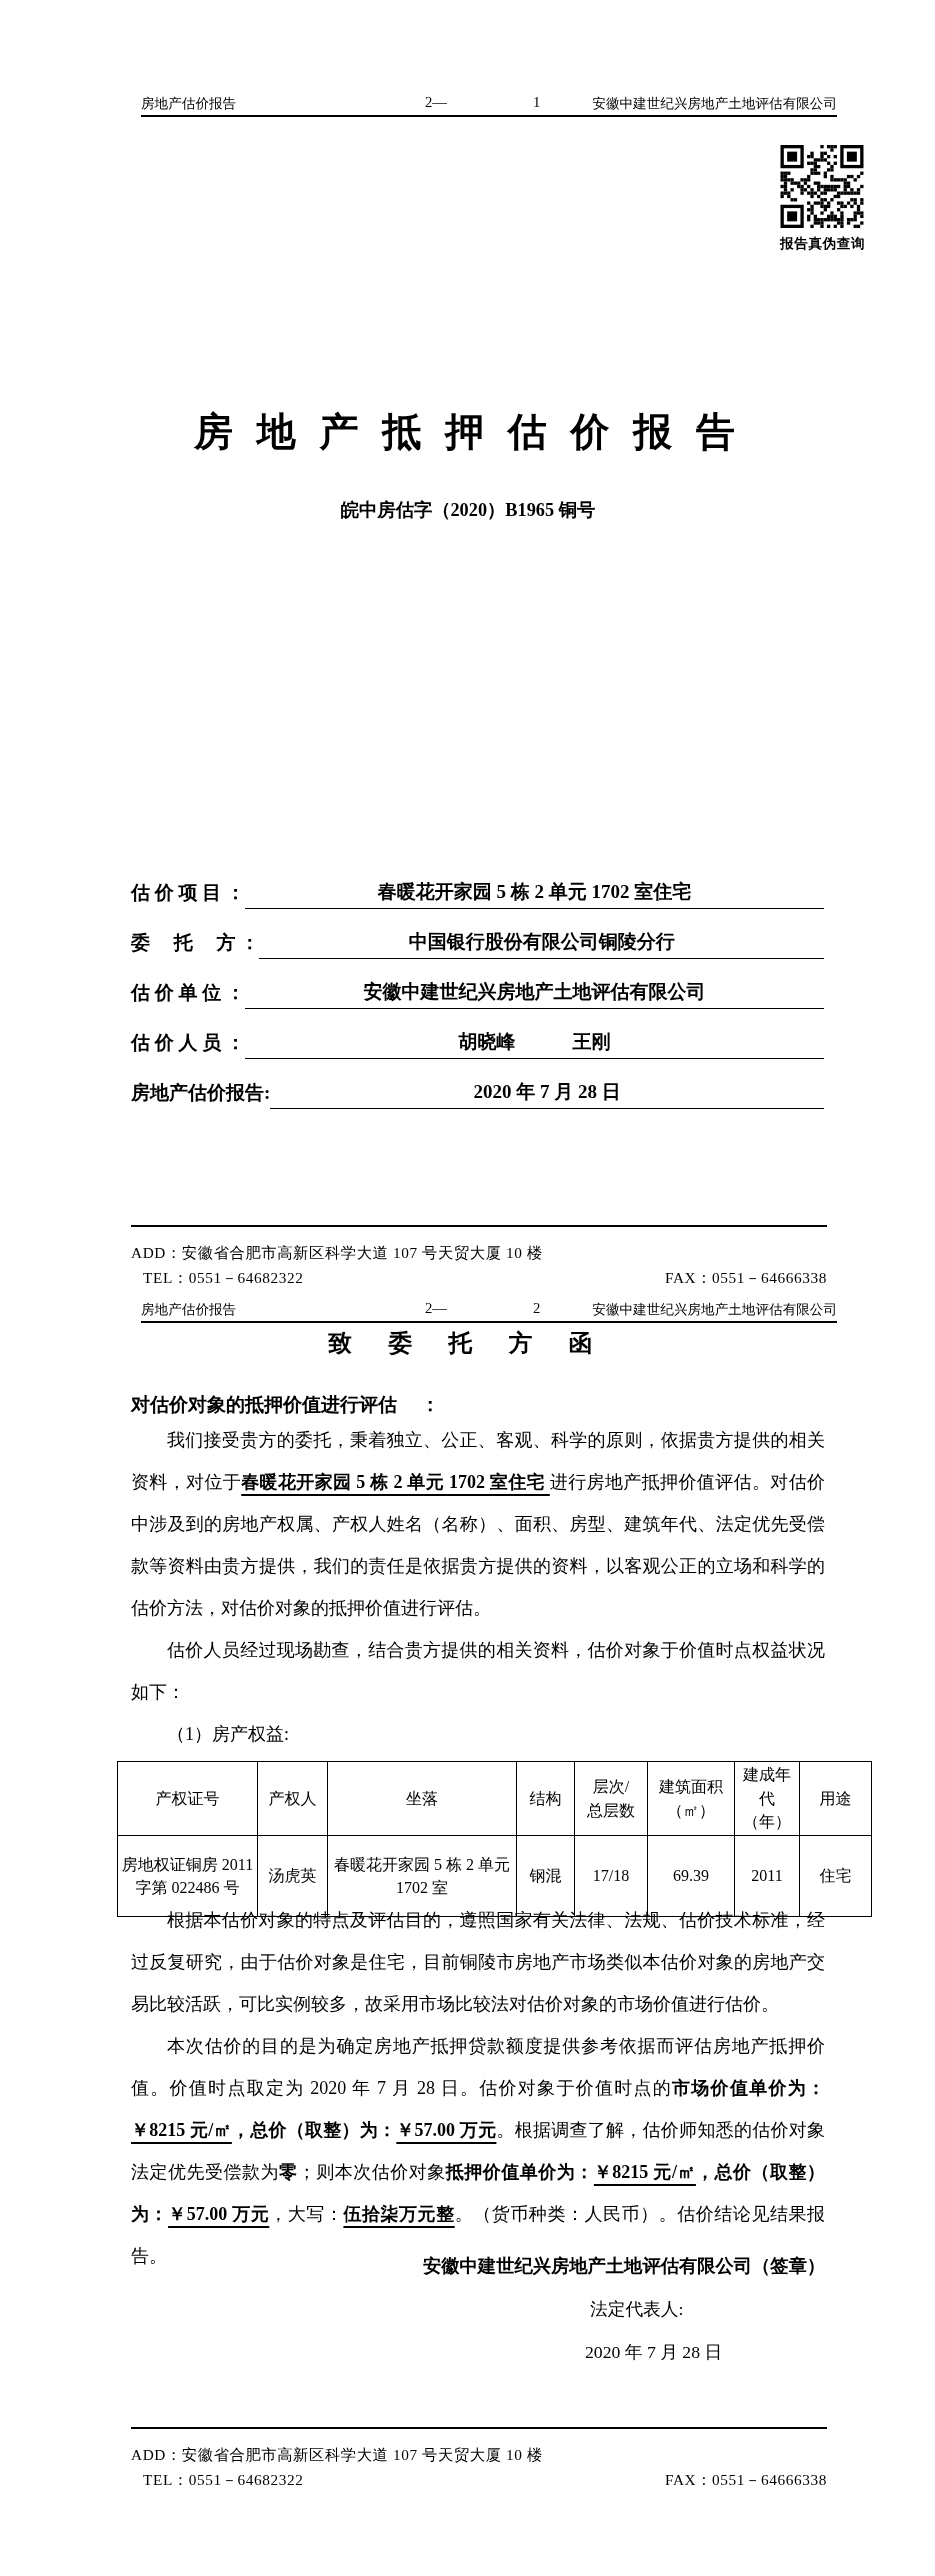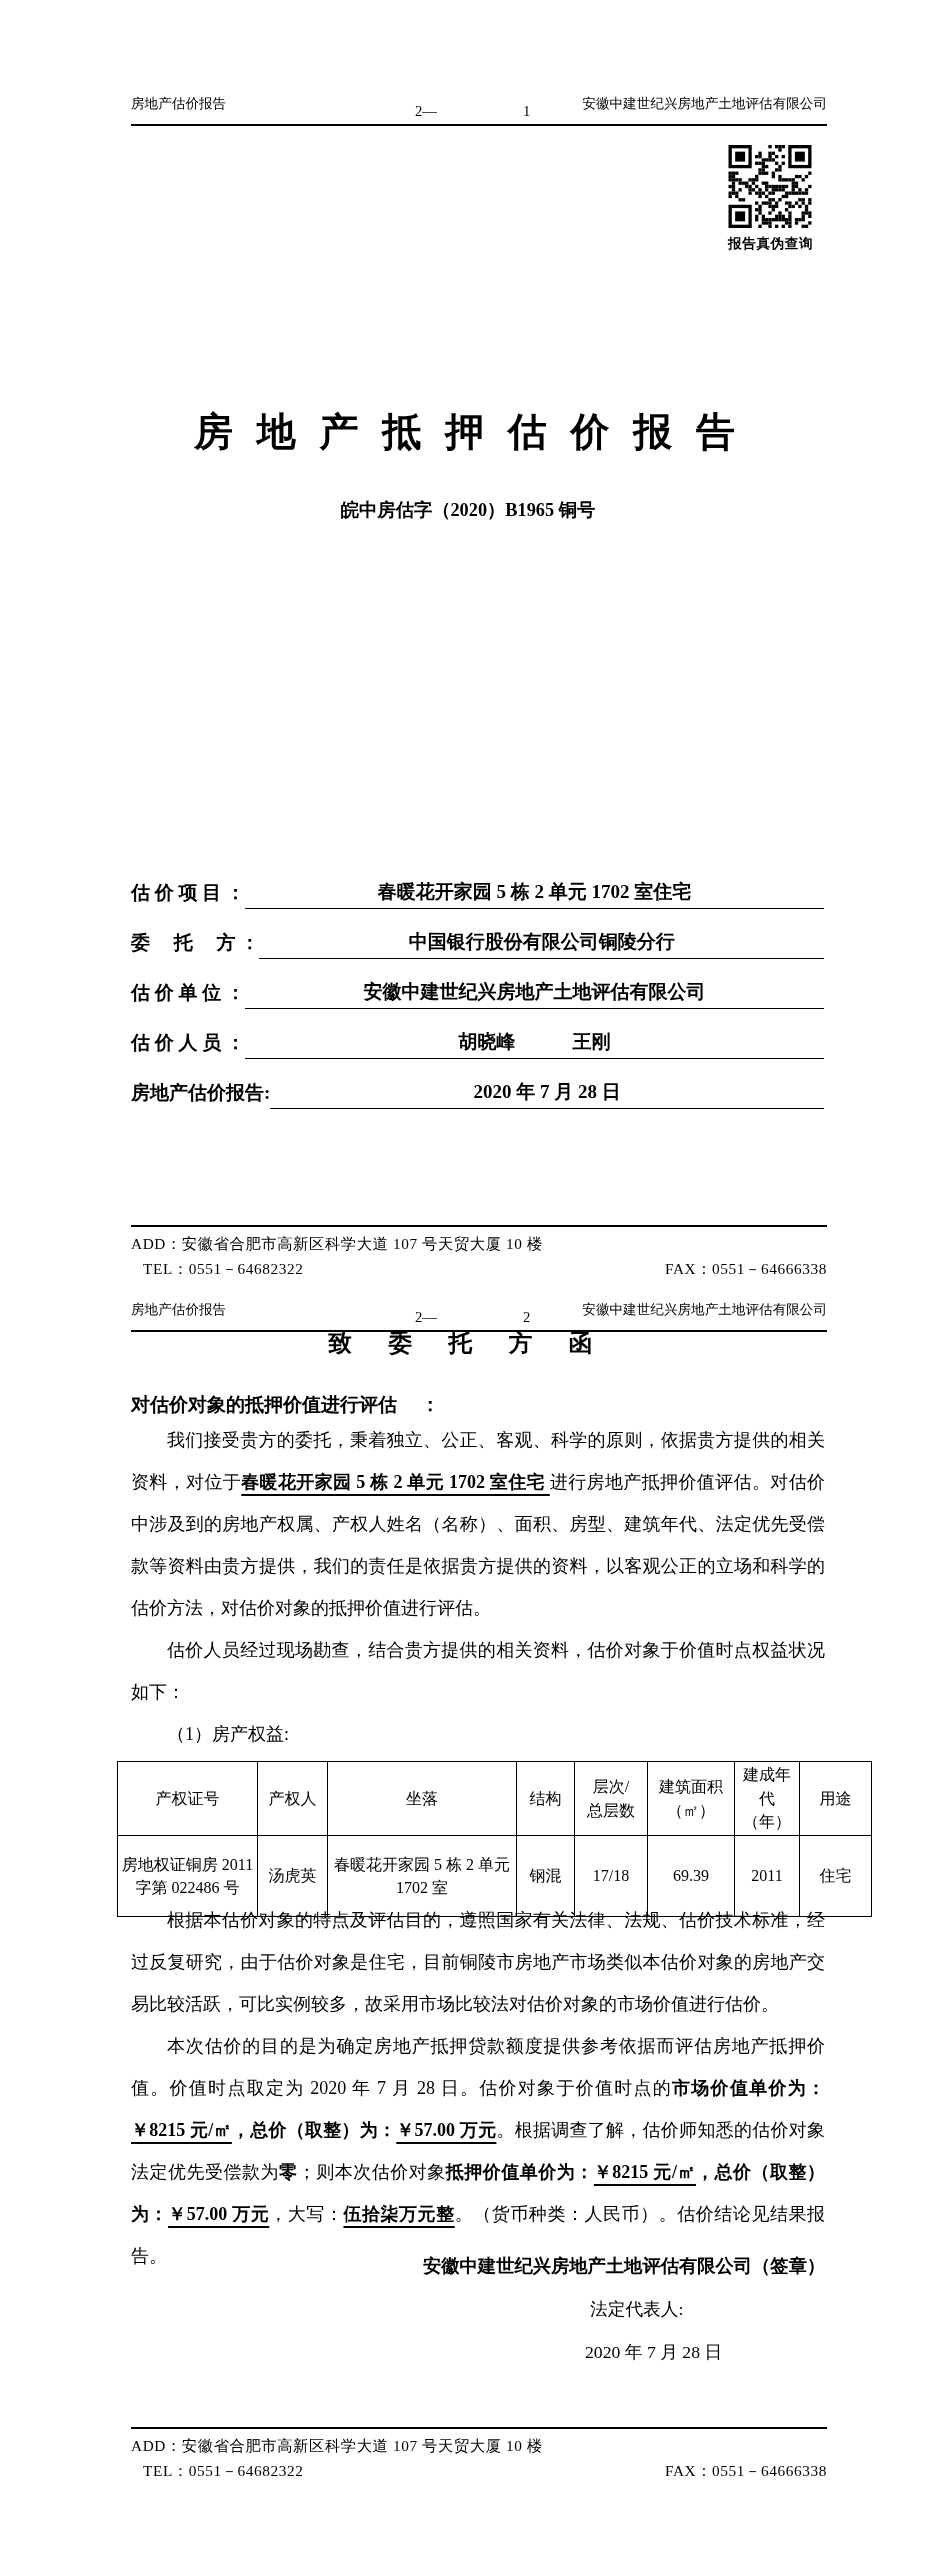--- a/index.html
+++ b/index.html
@@ -2,46 +2,46 @@
 <html style="font-size:9.4px"><head>
 <meta charset="utf-8">
 <style>
   html,body{margin:0;padding:0;background:#ffffff;}
   .page{
     position:relative;width:936px;height:2576px;background:#ffffff;color:#000;
     font-family:"Liberation Serif","DejaVu Serif",serif;overflow:hidden;
   }
   
   .hdr{
-    position:absolute;left:131px;width:696px;height:27px;
+    position:absolute;left:141px;width:696px;height:27px;
     border-bottom:2.4px solid #000;display:flex;align-items:flex-end;
-    font-size:13.6px;padding-bottom:11px;box-sizing:content-box;
+    font-size:13.6px;padding-bottom:2px;box-sizing:content-box;
   }
   .hdr .h-center{position:absolute;left:284px;bottom:4.1px;font-size:14.7px;}
   .hdr .h-num{position:absolute;left:392px;bottom:4.1px;font-size:14.7px;}
   .hdr .h-right{margin-left:auto;}
   #hdr1{top:86px;}
   #hdr2{top:1292px;}
   
-  .qr{position:absolute;left:728px;top:145px;width:84px;text-align:center;}
+  .qr{position:absolute;left:780px;top:145px;width:84px;text-align:center;}
   .qr svg{display:block;width:84px;height:83px;}
   .qr .qr-caption{margin-top:7px;font-size:13.6px;font-weight:bold;letter-spacing:0.6px;white-space:nowrap;}
   
   .title{position:absolute;top:405px;left:0;width:100%;text-align:center;
          font-size:39px;font-weight:bold;letter-spacing:7px;white-space:nowrap;}
   .subtitle{position:absolute;top:497px;left:0;width:100%;text-align:center;
             font-size:18.3px;font-weight:bold;}
   .form{position:absolute;top:859px;left:131px;width:693px;}
   .form-row{display:flex;align-items:flex-end;height:50px;}
   .f-label{font-size:19px;font-weight:bold;white-space:pre;padding-bottom:2.9px;}
   .f-value{flex:1;text-align:center;font-size:19px;font-weight:bold;
            border-bottom:1.8px solid #000;padding-bottom:2.9px;white-space:pre;}
   
   .ftr{position:absolute;left:131px;width:696px;border-top:2.4px solid #000;
-       padding-top:7px;font-size:15.3px;}
+       padding-top:16px;font-size:15.3px;}
   .ftr .f-add{margin-bottom:4.1px;letter-spacing:0.6px;}
   .ftr .f-row{display:flex;justify-content:space-between;letter-spacing:0.6px;margin-left:12px;}
   #ftr1{top:1225px;}
   #ftr2{top:2427px;}
   
   .letter-title{position:absolute;top:1327px;left:0;width:100%;text-align:center;
                 font-size:23.6px;font-weight:bold;letter-spacing:15.3px;white-space:nowrap;}
   .salutation{position:absolute;top:1392px;left:131px;font-size:19px;font-weight:bold;white-space:pre;}
   .body-block{position:absolute;left:131px;width:694px;font-size:18px;
               line-height:42px;text-align:justify;}

